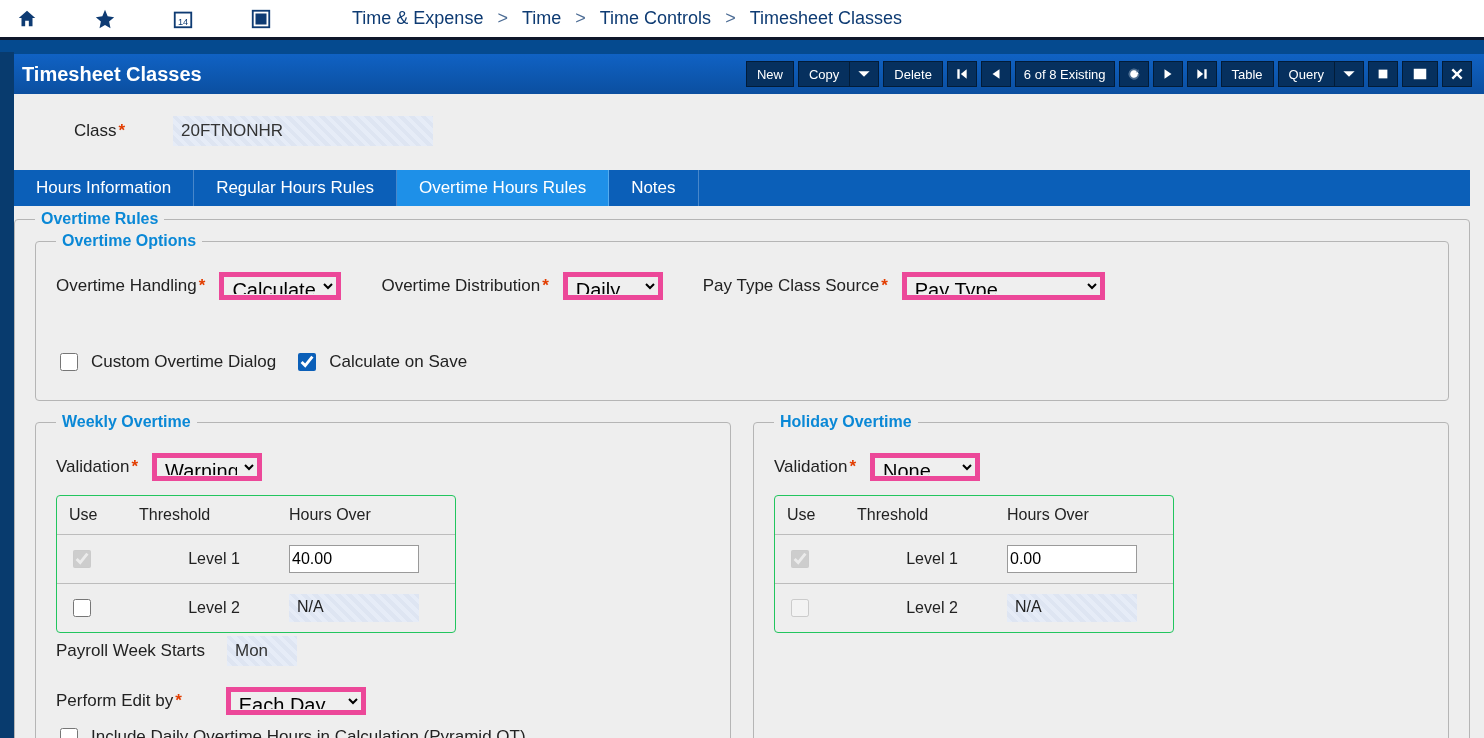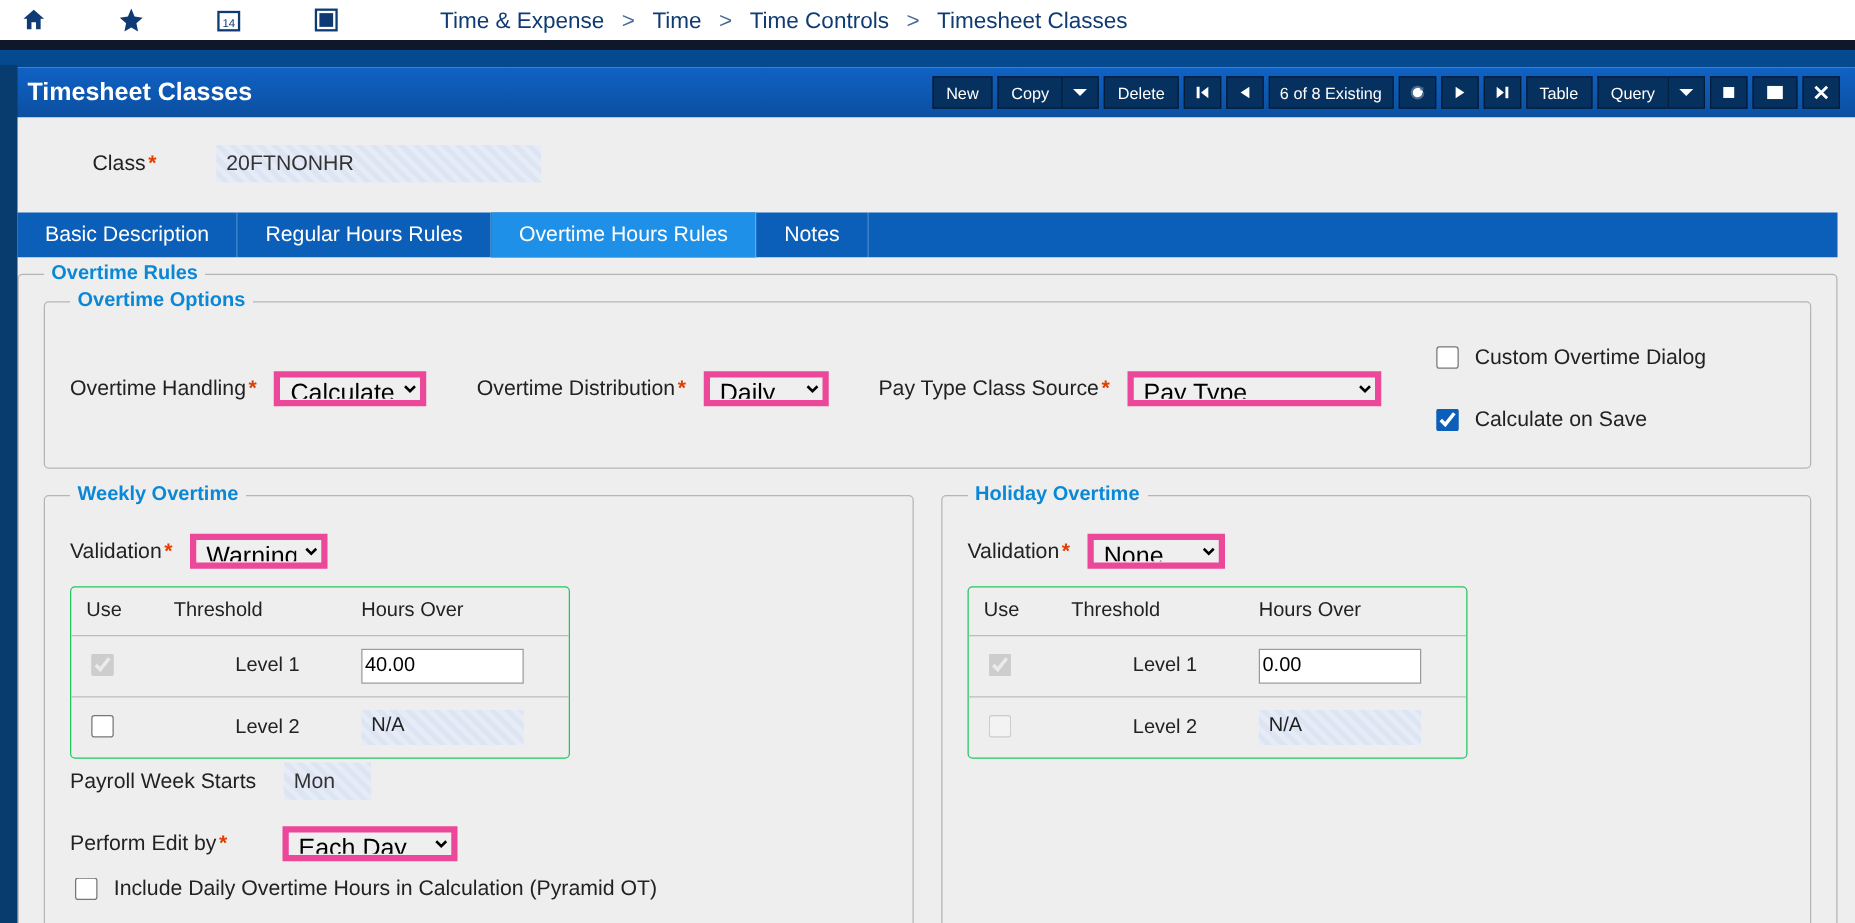--- a/index.html
+++ b/index.html
@@ -7,21 +7,21 @@
     margin: 0;
     font-family: Arial, Helvetica, sans-serif;
     font-size: 14px;
     background: #eee;
     color: #222;
     width: 1484px;
   }
   
   .topbar {
     background: #fff;
-    border-bottom: 8px solid #0f172a;
+    border-bottom: 3px solid #0f172a;
     display: flex;
     align-items: center;
     padding: 4px 10px;
     height: 40px;
     gap: 44px;
   }
   .topbar .icon-slot {
     width: 34px;
     height: 28px;
     display: flex;
@@ -210,21 +210,21 @@
     border: none;
     display:inline-block;
   }
   .chk-gray { accent-color: #888; }
   .options-grid {
     display: flex;
     flex-wrap: wrap;
     align-items: center;
     gap: 40px;
   }
-  .check-col { display:flex; flex-direction:column; gap:14px; }
+  .check-col { display:flex; flex-direction:row; gap:14px; }
   .sidebar-sliver {
     position: absolute;
     left: 0;
     top: 52px;
     width: 14px;
     bottom: 0;
     background: #083b6e;
   }
   .content-wrap { position: relative; }
 </style>
@@ -341,21 +341,21 @@
     <div class="form-row">
       <div>
         <label class="lbl"><span>Class</span><span class="req">*</span></label>
         <input class="ro-field class-input" value="20FTNONHR" style="">
       </div>
       <div style="width:320px"></div>
     </div>
   </div>
 
   <div class="tabstrip">
-    <div class="tab">Basic Description</div>
+    <div class="tab">Hours Information</div>
     <div class="tab">Regular Hours Rules</div>
     <div class="tab active">Overtime Hours Rules</div>
     <div class="tab">Notes</div>
   </div>
 
   <div class="panel-body">
     <fieldset style="padding-top:4px">
       <legend>Overtime Rules</legend>
 
       <fieldset>

